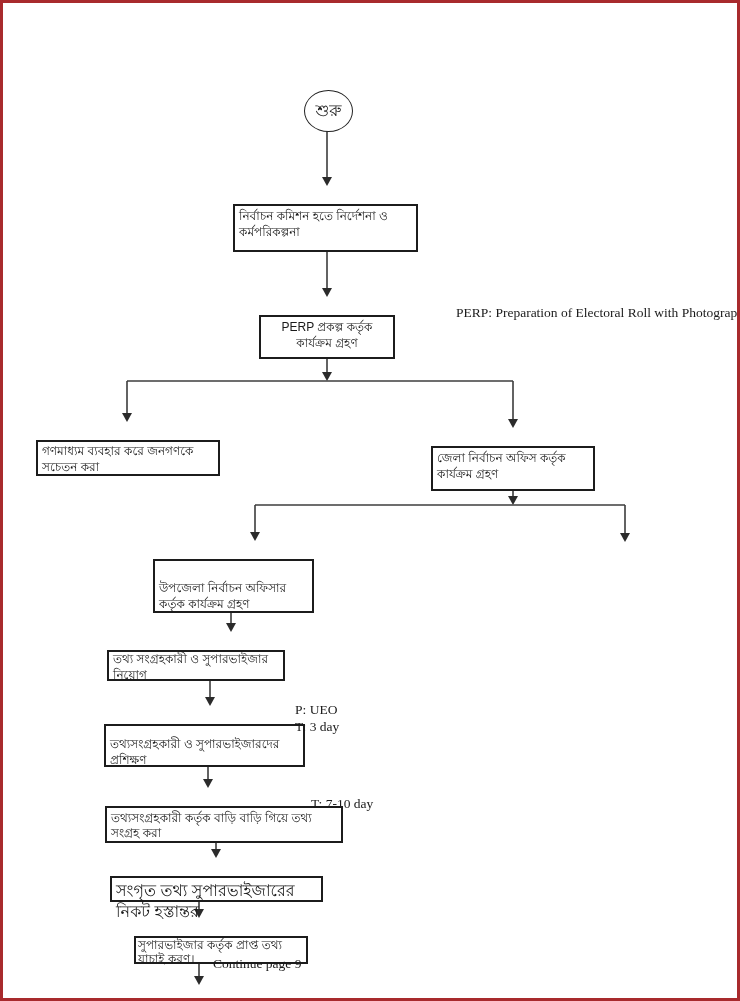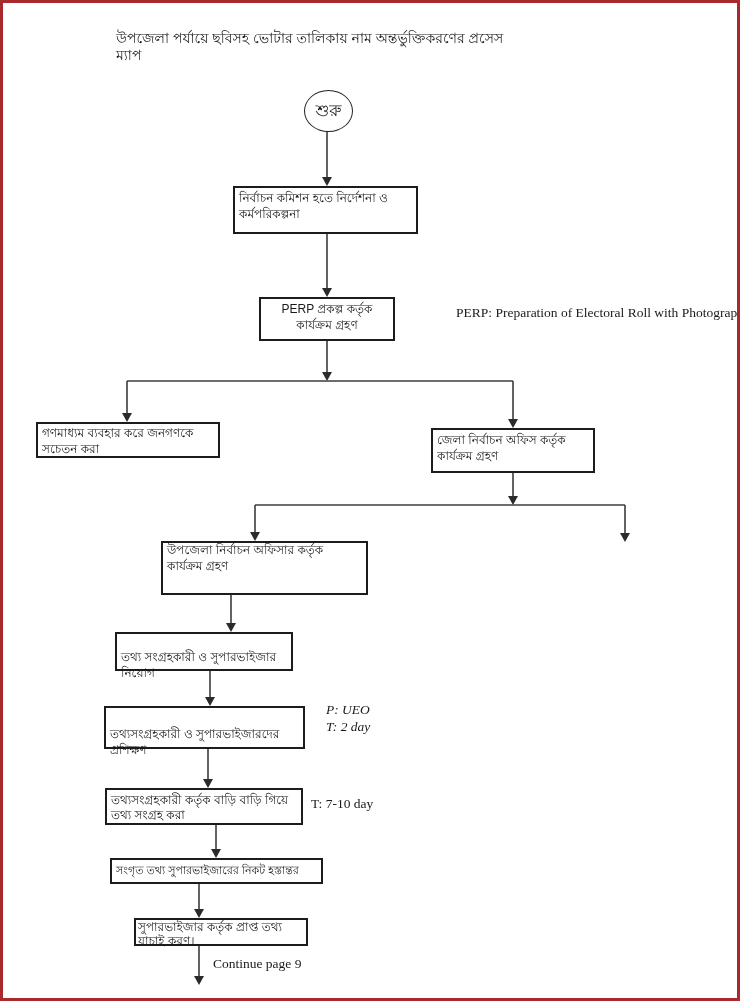--- a/index.html
+++ b/index.html
@@ -25,48 +25,48 @@
     position:absolute; left:301px; top:87px; width:47px; height:40px;
     border:1.6px solid #222; border-radius:50%;
     display:flex; align-items:center; justify-content:center;
     font-size:16px; background:#fff;
   }
   .box {
     position:absolute; box-sizing:border-box;
     border:2px solid #1c1c1c; background:#fff;
     font-size:12px; line-height:1.3; padding:3px 4px;
     text-align:left;
+    margin-top:18px;
   }
   #box-ec         { left:230px; top:183px; width:185px; height:48px; }
   #box-perp       { left:256px; top:294px; width:136px; height:44px;text-align:center; }
   #box-media      { left:33px;  top:419px; width:184px; height:36px; padding-top:2px; }
   #box-district   { left:428px; top:425px; width:164px; height:45px; }
-  #box-upazila    { left:158px; top:538px; width:207px; height:54px; padding-top:0; }
+  #box-upazila    { left:150px; top:538px; width:161px; height:54px; padding-top:20px; }
   #box-aro        { left:529px; top:539px; width:186px; height:49px; padding-top:6px; }
-  #box-collector  { left:112px; top:629px; width:178px; height:39px; padding-top:16px; }
-  #box-training   { left:101px; top:703px; width:201px; height:43px; padding-top:19px; }
-  #box-house      { left:102px; top:785px; width:198px; height:37px; padding-top:3px; line-height:1.25; }
-  #box-handover   { left:107px; top:855px; width:213px; height:26px; padding-top:3px; font-size:11px; }
+  #box-collector  { left:104px; top:629px; width:178px; height:31px; padding-top:0; }
+  #box-training   { left:101px; top:703px; width:201px; height:43px; padding-top:11px; }
+  #box-house      { left:102px; top:785px; width:238px; height:37px; padding-top:3px; line-height:1.25; }
+  #box-handover   { left:107px; top:855px; width:213px; height:26px; padding-top:3px; font-size:16px; }
   #box-verify     { left:131px; top:915px; width:174px; height:28px; padding:1px 2px;
                     text-align:left; line-height:1.15; }
   .note {
     position:absolute; font-family:"Liberation Serif", serif;
     font-size:13.5px; line-height:1.25; color:#1a1a1a; white-space:nowrap;
   }
   #note-perp     { left:453px; top:302px; }
-  #note-training { left:323px; top:699px;font-style:italic; }
+  #note-training { left:292px; top:699px; }
   #note-house    { left:308px; top:793px; }
   #note-continue { left:210px; top:953px; }
 </style>
 </head>
 <body>
 
 <div class="page">
 
-  <div class="title">উপজেলা পর্যায়ে ছবিসহ ভোটার তালিকায় নাম অন্তর্ভুক্তিকরণের প্রসেস ম্যাপ</div>
 
   <svg class="connectors" viewBox="0 0 740 1001" xmlns="http://www.w3.org/2000/svg">
 
     <g>
       <line x1="324" y1="127" x2="324" y2="175"></line>
         <polygon points="319,174 329,174 324,183"></polygon>
     </g>
     <g>
       <line x1="324" y1="231" x2="324" y2="286"></line>
         <polygon points="319,285 329,285 324,294"></polygon>
@@ -141,21 +141,21 @@
 
   <div class="box" id="box-upazila">উপজেলা নির্বাচন অফিসার কর্তৃক কার্যক্রম গ্রহণ</div>
 
 
   <div class="box" id="box-collector">তথ্য সংগ্রহকারী ও সুপারভাইজার নিয়োগ</div>
 
   <div class="box" id="box-training">তথ্যসংগ্রহকারী ও সুপারভাইজারদের প্রশিক্ষণ</div>
 
   <div class="note" id="note-training">
     <div>P: UEO</div>
-    <div>T: 2 day</div>
+    <div>T: 3 day</div>
   </div>
 
   <div class="box" id="box-house">তথ্যসংগ্রহকারী কর্তৃক বাড়ি বাড়ি গিয়ে তথ্য সংগ্রহ করা</div>
 
   <div class="note" id="note-house">T: 7-10 day</div>
 
   <div class="box" id="box-handover">সংগৃত তথ্য সুপারভাইজারের নিকট হস্তান্তর</div>
 
   <div class="box" id="box-verify">সুপারভাইজার কর্তৃক প্রাপ্ত তথ্য যাচাই করণ।</div>
 

